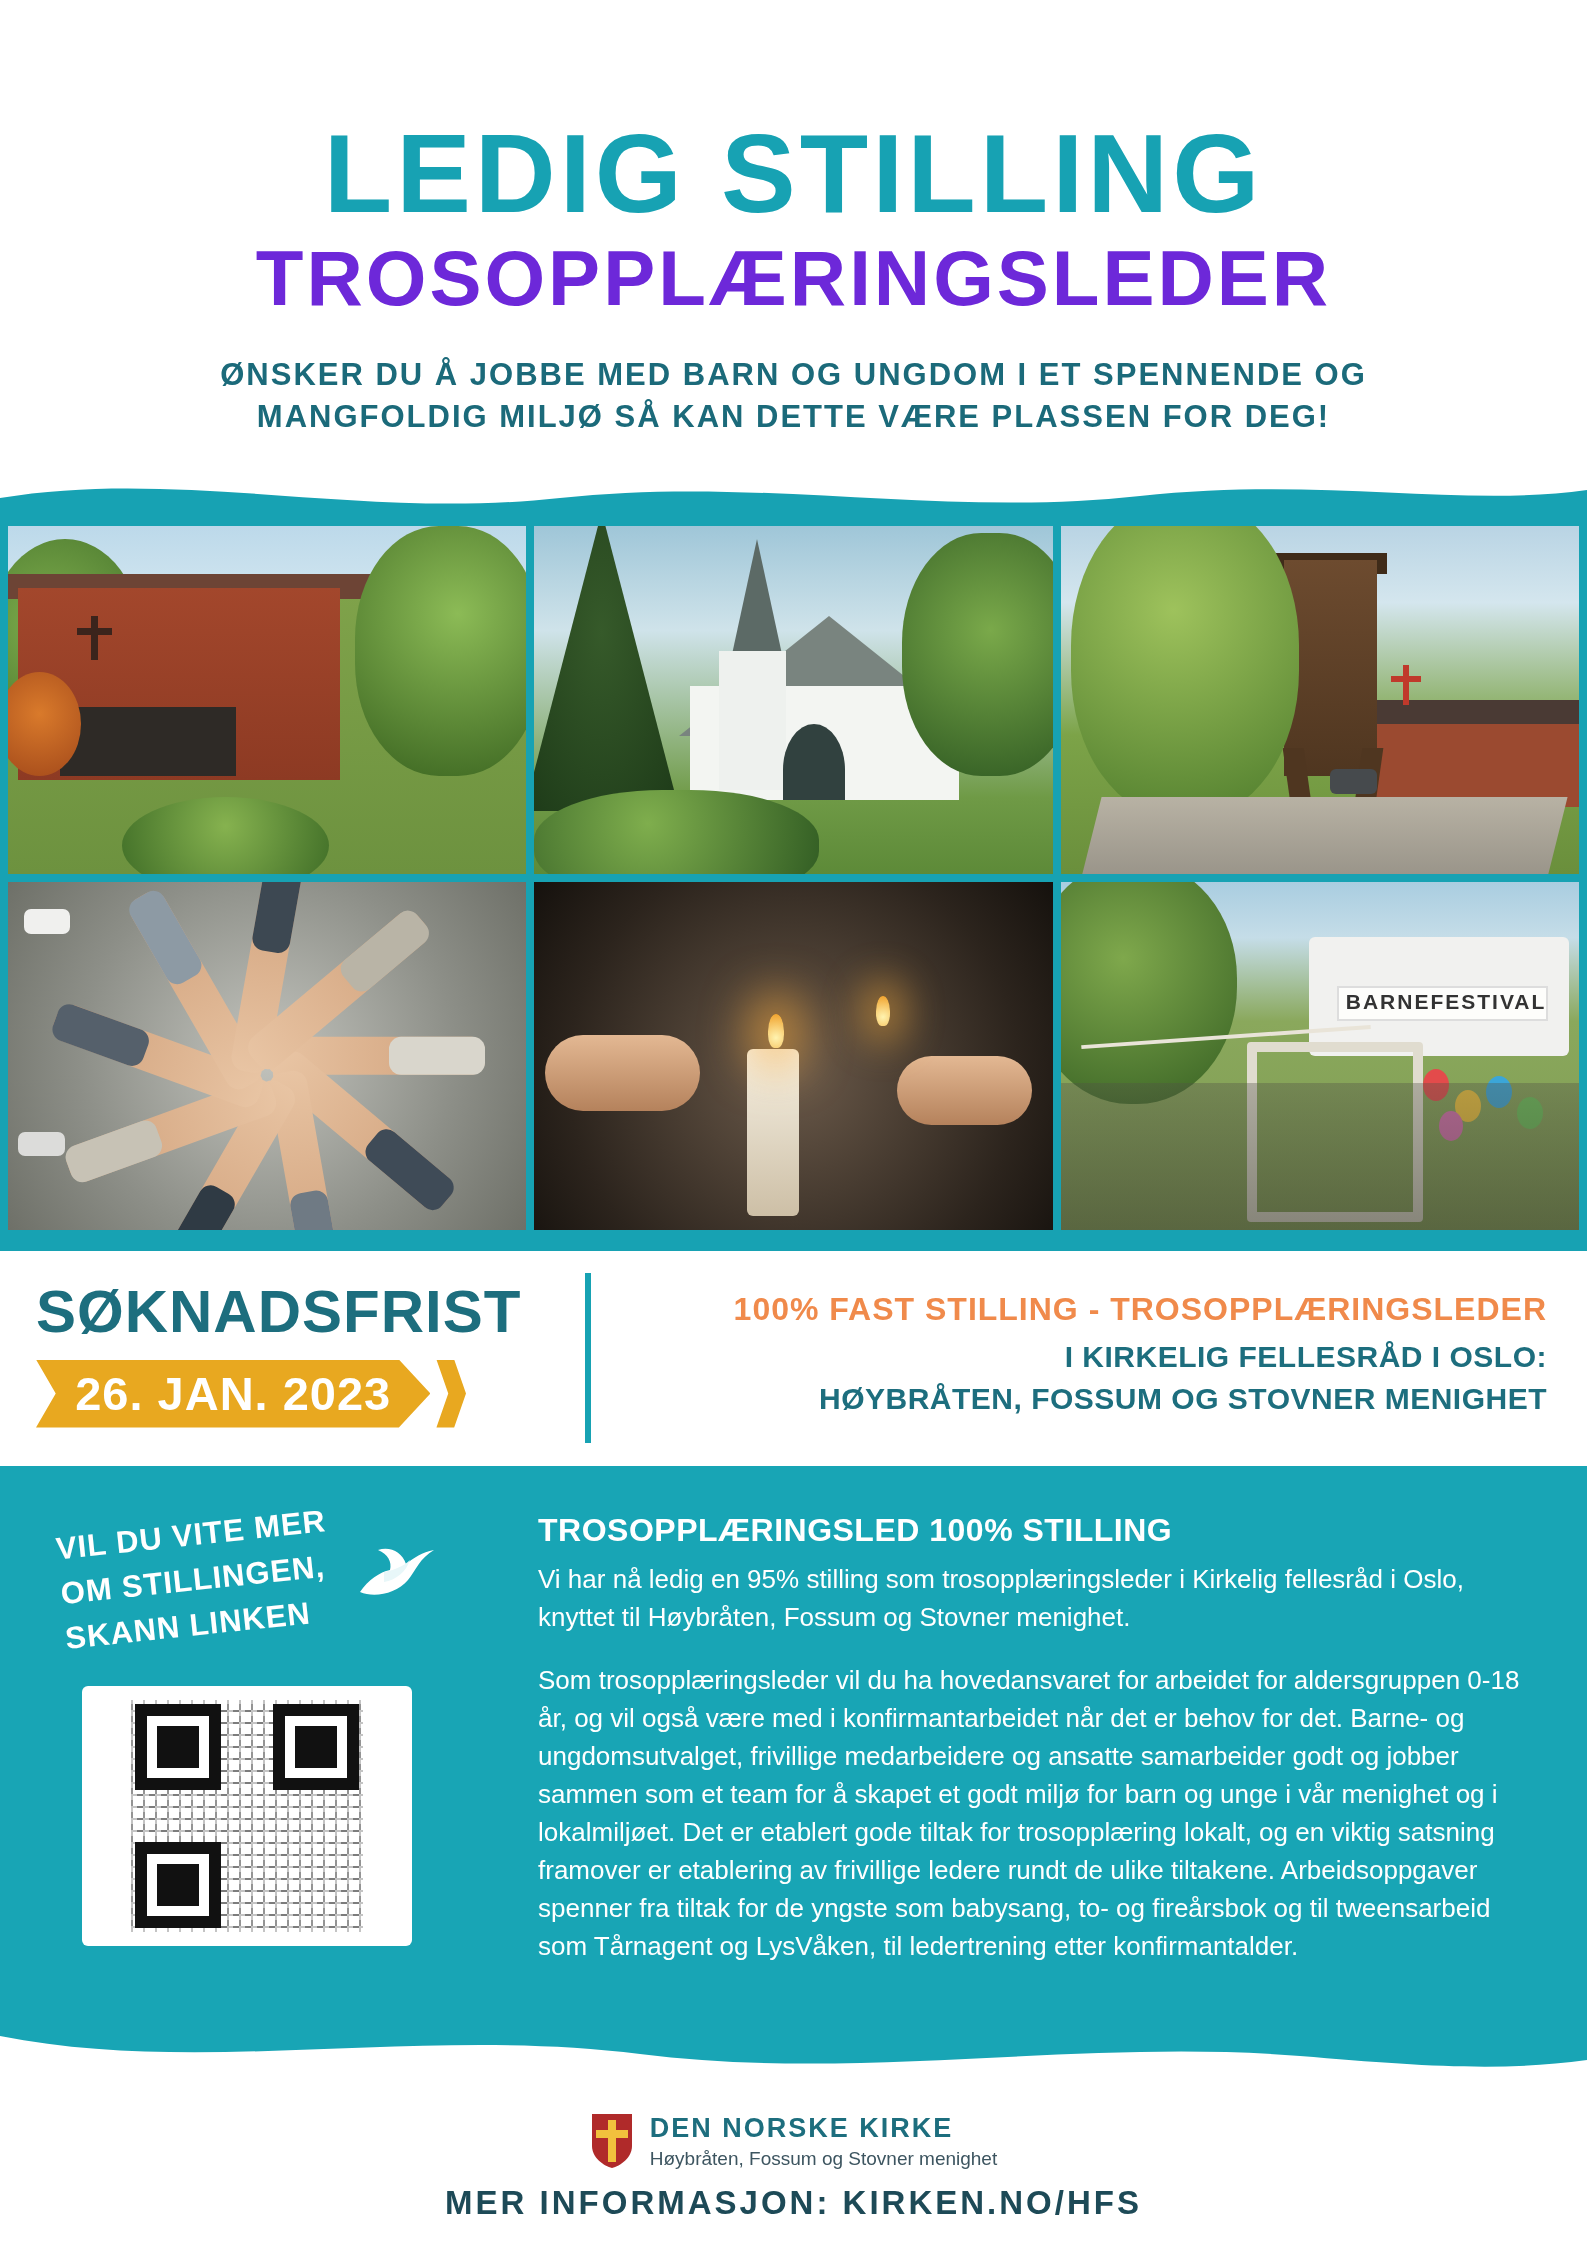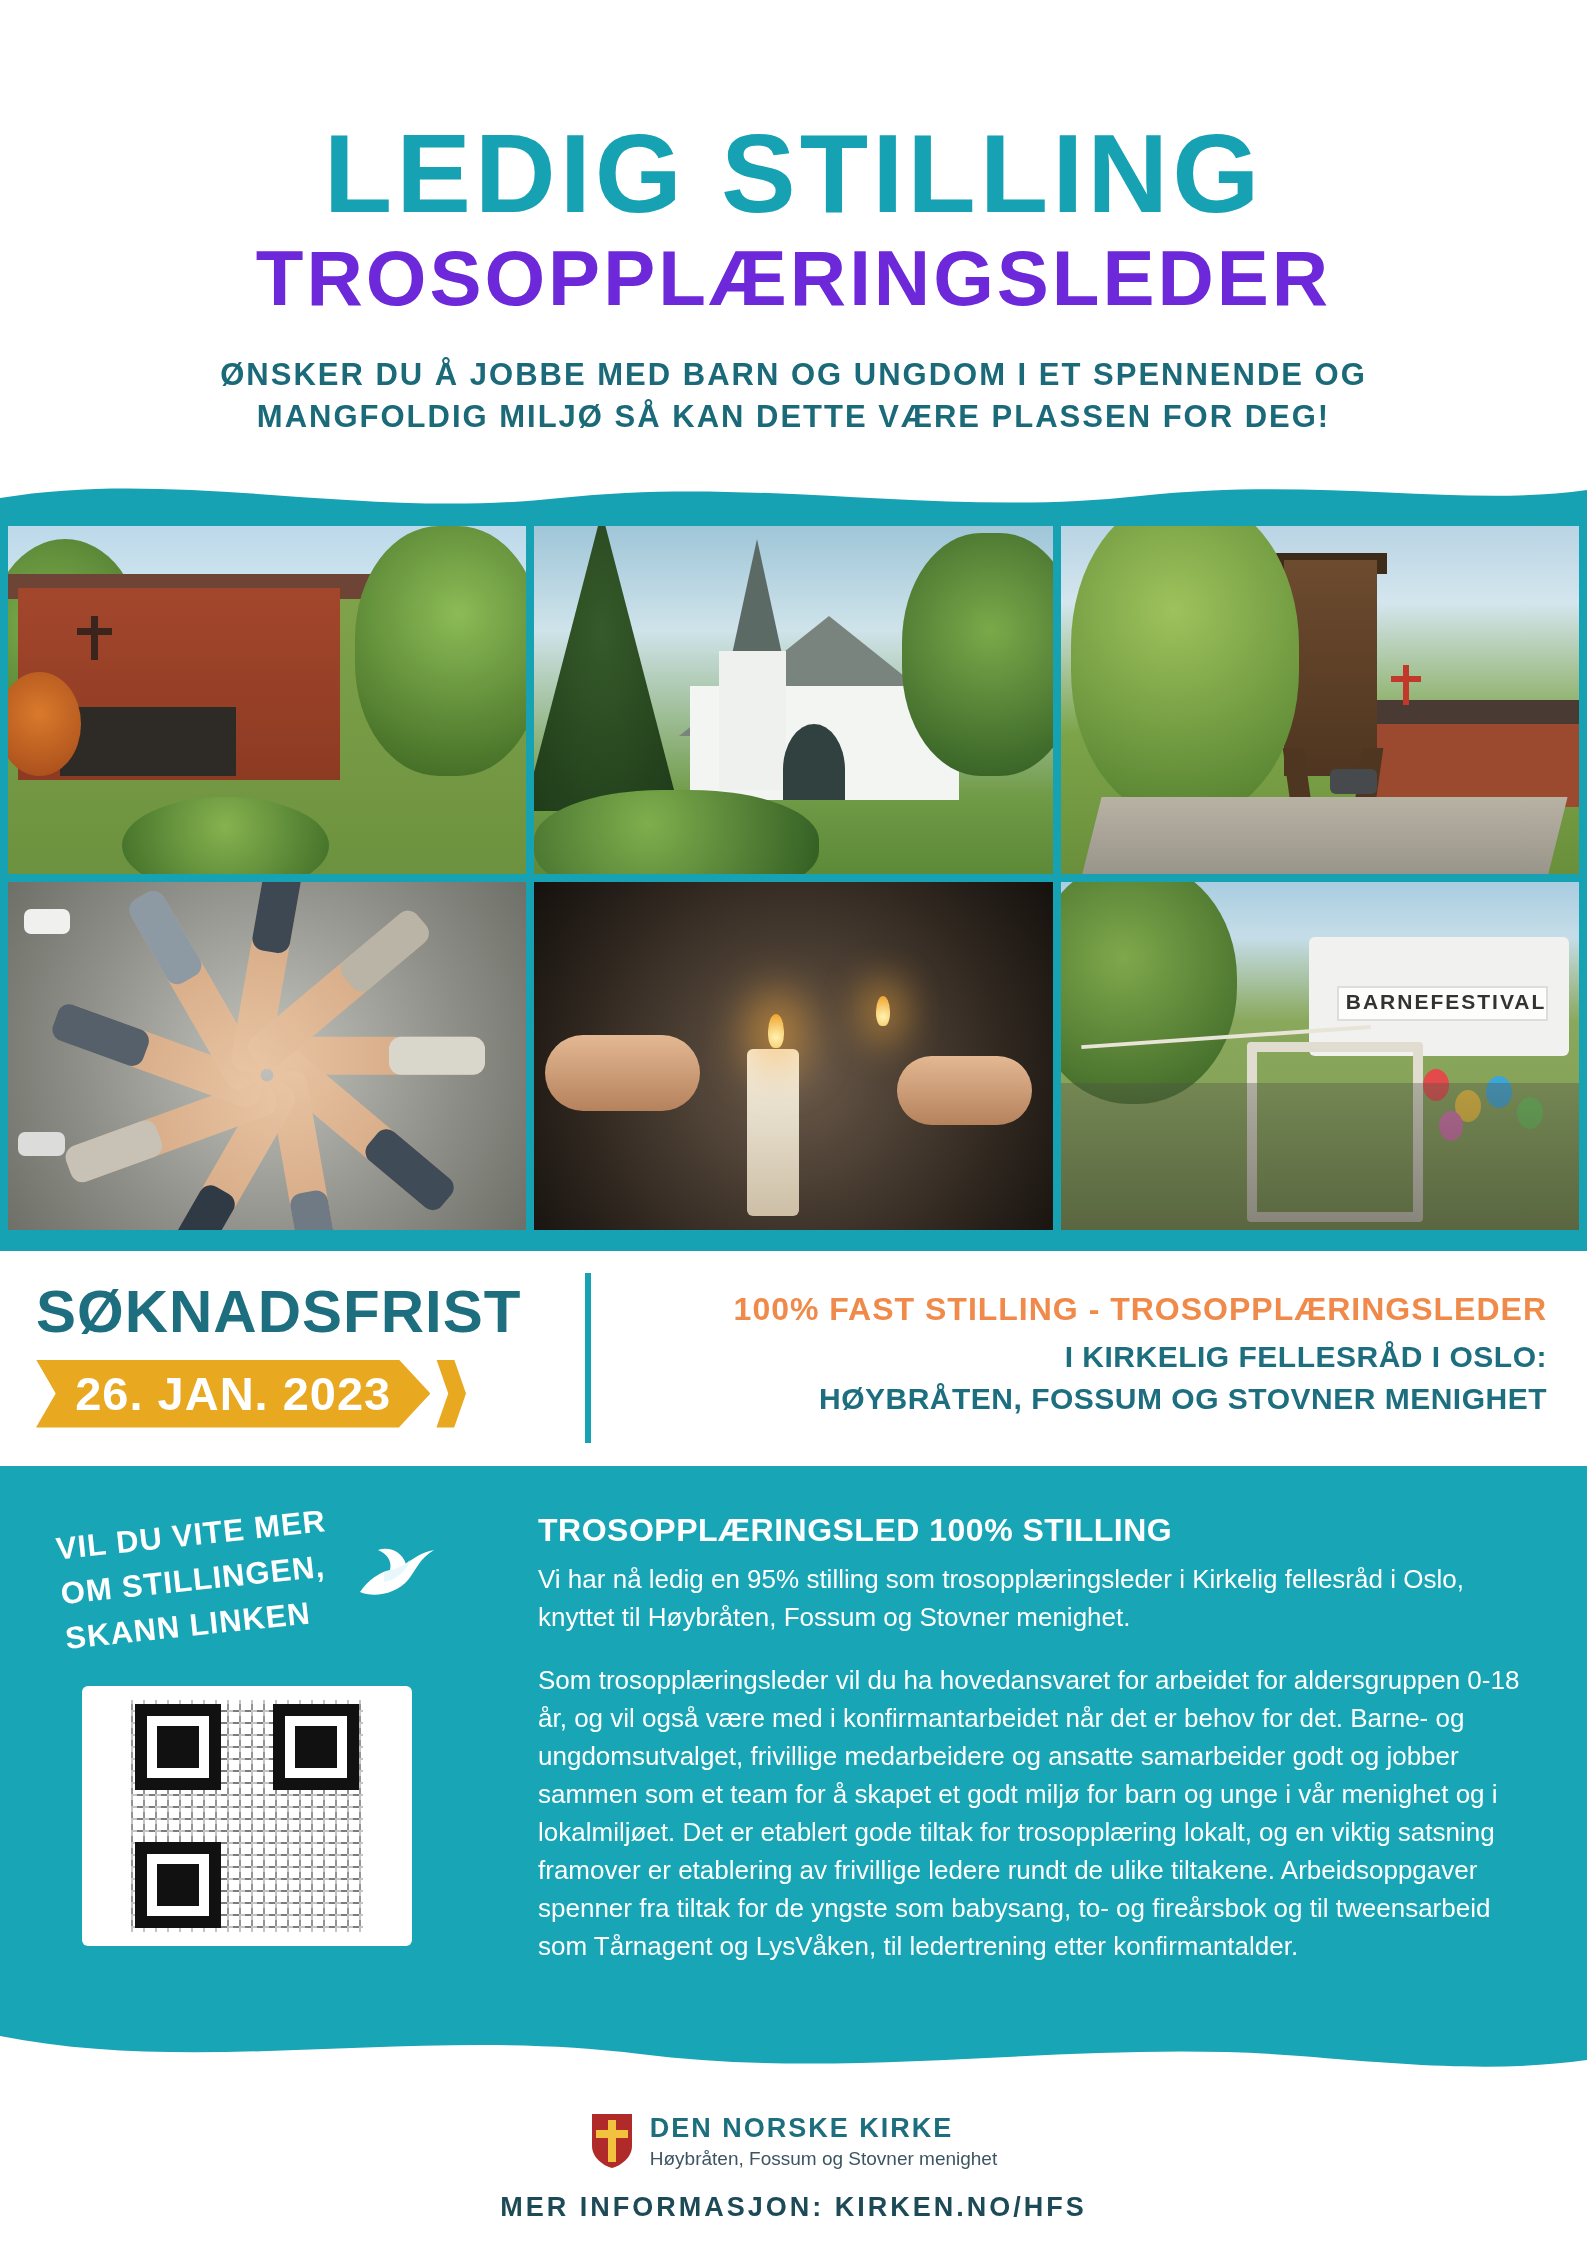--- a/index.html
+++ b/index.html
@@ -326,22 +326,22 @@
   }
   .shield svg{display:block;}
   .logo-text{text-align:left;}
   .logo-title{
     font-size:27px;font-weight:bold;color:#1d6e7e;letter-spacing:2px;line-height:1.1;
   }
   .logo-sub{
     font-size:19px;color:#3d5560;margin-top:4px;
   }
   .more-info{
-    margin-top:22px;
-    font-size:27px;
+    margin-top:14px;
+    font-size:33px;
     font-weight:bold;
     color:#1d4a57;
     letter-spacing:3px;
   }
 </style>
 </head>
 <body>
 
 <div class="poster">
 

